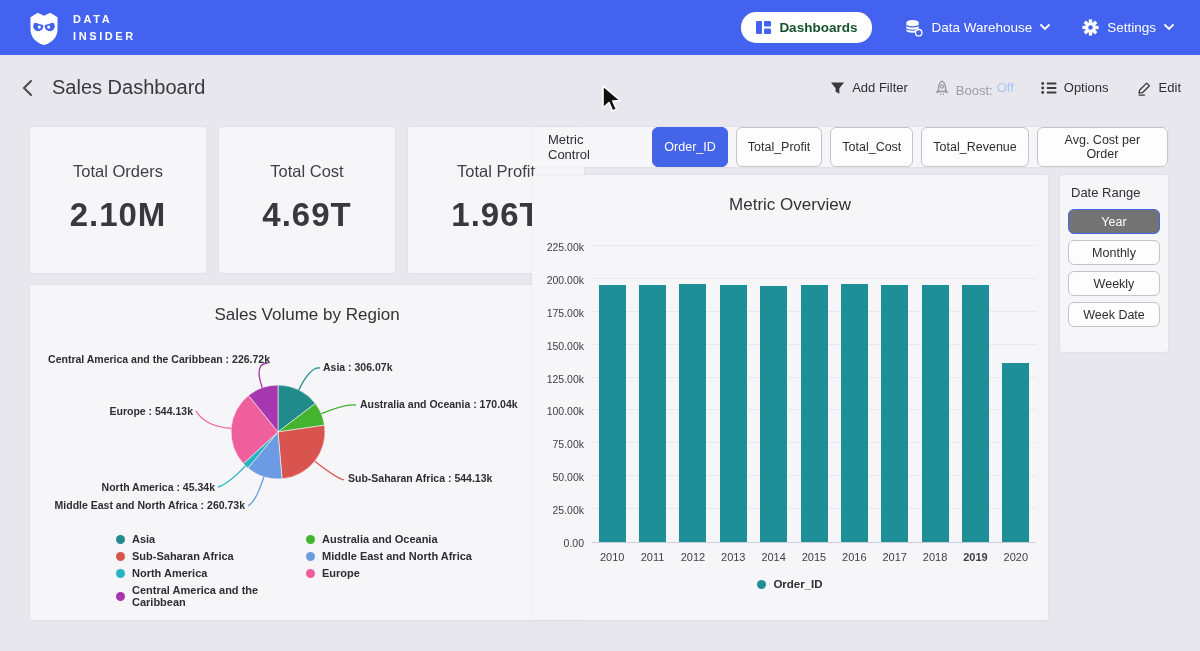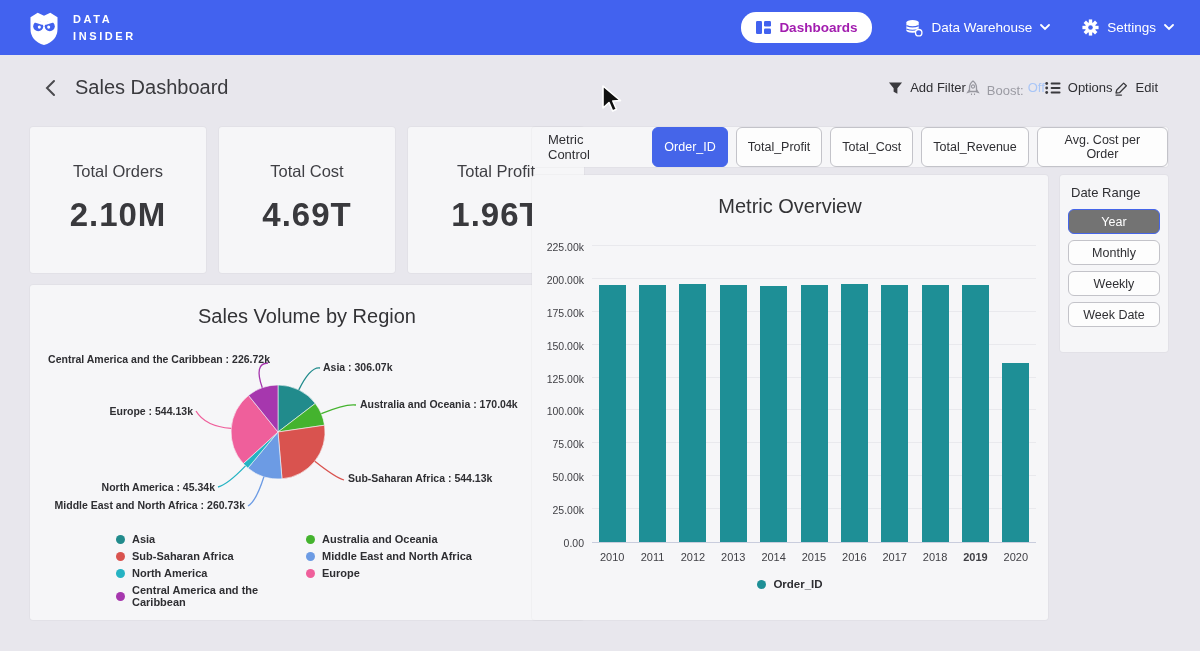--- a/index.html
+++ b/index.html
@@ -7,48 +7,48 @@
   body { font-family:"Liberation Sans","DejaVu Sans",sans-serif; background:#e8e7ed; }
   .screen { position:relative; width:1200px; height:651px; overflow:hidden; background:#e8e7ed; }
 
   
   .navbar { position:absolute; top:0; left:0; right:0; height:55px; background:#4262ef;
             display:flex; align-items:center; justify-content:space-between; padding:0 26px; }
   .brand { display:flex; align-items:center; gap:11px; cursor:pointer; }
   .brand-text { color:#fff; font-size:11px; font-weight:bold; letter-spacing:2.6px; line-height:1.5; }
   .brand-text span { display:block; }
   .nav-actions { display:flex; align-items:center; gap:32px; }
-  .dash-pill { display:flex; align-items:center; gap:8px; background:#fff; color:#a21caf;
+  .dash-pill { display:flex; align-items:center; gap:8px; background:#fff; color:#14532d;
                border:none; border-radius:15px; padding:8px 15px; font-size:13.5px; font-weight:600;
                font-family:inherit; cursor:pointer; }
   .nav-item { display:flex; align-items:center; gap:8px; color:#fff; font-size:13.5px; font-weight:500; cursor:pointer; }
 
   
   .page-header { position:absolute; top:55px; left:0; right:0; height:65px;
-                 display:flex; align-items:center; justify-content:space-between; padding:0 42px; }
+                 display:flex; align-items:center; justify-content:space-between; padding:0 19px; }
   .ph-left { display:flex; align-items:center; gap:16px; }
   .page-title { font-size:20px; font-weight:500; color:#3a3a3e; }
   .back-btn { background:none; border:none; cursor:pointer; display:flex; align-items:center; padding:2px; }
-  .ph-actions { display:flex; align-items:center; }
+  .ph-actions { display:flex; align-items:center; gap:27px; }
   .action { display:flex; align-items:center; gap:7px; font-size:13px; font-weight:500; color:#2f2f33; cursor:pointer; }
   .boost-label { color:#9b9ba3;margin-top:6px; }
   .boost-value { color:#a9c6f7; margin-left:-3px; }
 
   
   .card { background:#f6f6f8; border-radius:3px; box-shadow:0 0 0 1px rgba(0,0,0,0.025); }
 
   .left-col { position:absolute; left:30px; top:127px; width:554px; }
   .kpi-row { display:flex; gap:13px; }
   .kpi { flex:1; height:146px; text-align:center; }
   .kpi-label { margin-top:35px; font-size:16.5px; font-weight:500; color:#3f3f44; }
   .kpi-value { margin-top:15px; font-size:33px; font-weight:700; color:#39393d; letter-spacing:1px; }
 
   .pie-card { position:relative; margin-top:12px; height:335px; }
   .chart-title { position:absolute; top:20px; left:0; right:0; text-align:center;
-                 font-size:20px; font-weight:500; color:#333336; }
+                 font-size:17px; font-weight:500; color:#333336; }
   .pie-area { position:absolute; top:34px; left:0; width:490px; height:214px; }
   .pie-area svg { position:absolute; top:0; left:0; }
   .pie-label { position:absolute; font-size:10.5px; font-weight:bold; color:#2e2e32; white-space:nowrap; }
   .pie-legend { position:absolute; top:248px; left:86px; right:6px; display:flex; }
   .pl-col { display:flex; flex-direction:column; gap:5px; }
   .pl-col:first-child { width:190px; }
   .legend-row { display:flex; align-items:center; gap:7px; font-size:11px; font-weight:bold; color:#2e2e32; cursor:pointer; }
   .legend-dot { width:9px; height:9px; border-radius:50%; flex:none; }
 
   .right-col { position:absolute; left:532px; top:127px; width:636px; }

